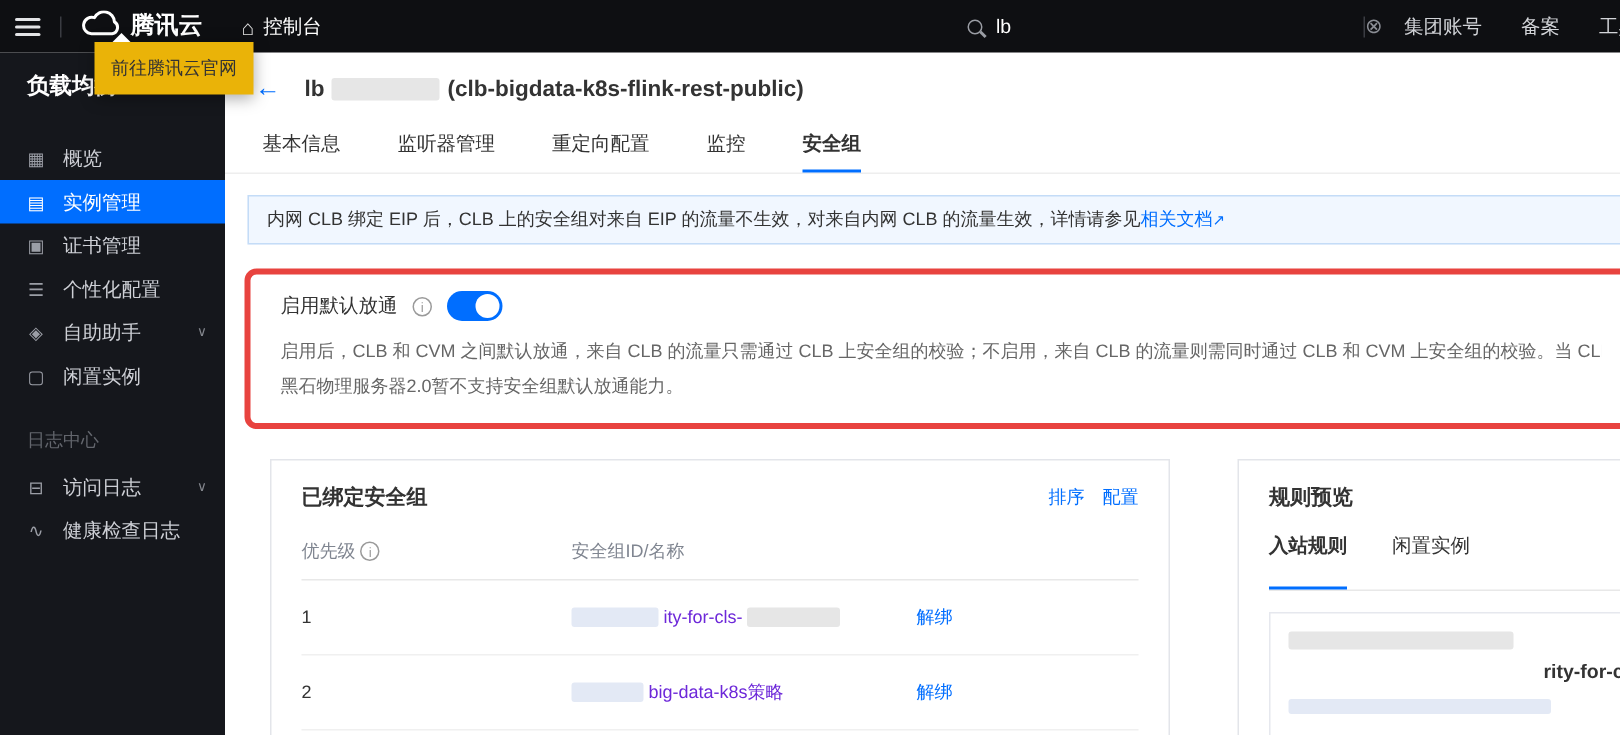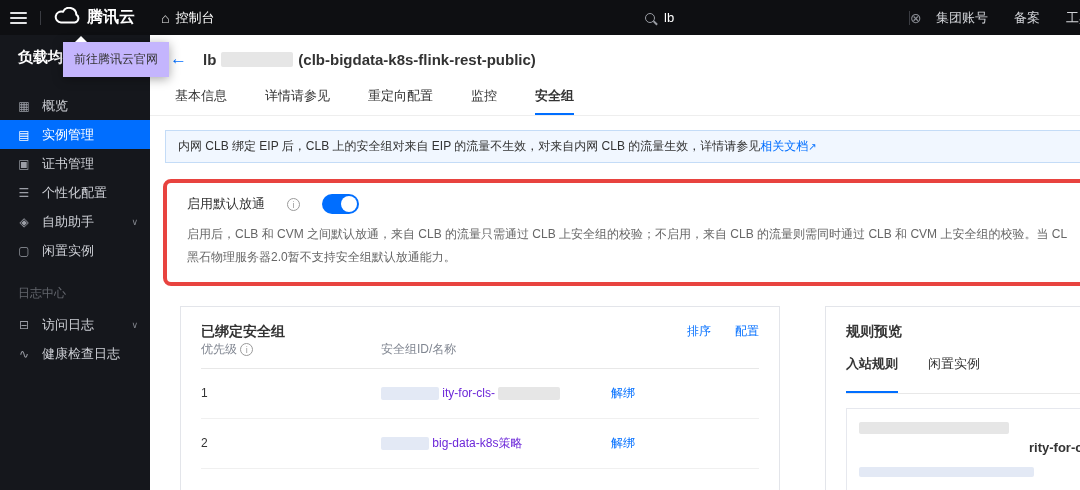--- a/index.html
+++ b/index.html
@@ -29,58 +29,58 @@
   .sb-title{padding:13px 0 0 18px;font-size:15px;font-weight:bold;color:#fff;white-space:nowrap;overflow:hidden}
   .sb-nav{margin-top:24px}
   .sb-item{height:29px;display:flex;align-items:center;padding-left:17px;gap:11px;font-size:13px;
     color:#ced0d6;cursor:pointer;white-space:nowrap}
   .sb-item .glyph{width:14px;text-align:center;color:#9b9ea6;font-size:12px}
   .sb-item.active{background:#006eff;color:#fff}
   .sb-item.active .glyph{color:#fff}
   .sb-chev{margin-left:auto;margin-right:12px;font-size:9px;color:#84878e}
   .sb-section{padding:20px 0 8px 18px;font-size:12px;color:#63666d}
   
-  .tooltip{position:absolute;left:63px;top:42px;background:#c4b5fd;color:#333;font-size:12px;
+  .tooltip{position:absolute;left:63px;top:28px;background:#eab308;color:#333;font-size:12px;
     padding:9px 11px;box-shadow:0 2px 10px rgba(0,0,0,.35);z-index:60;white-space:nowrap}
   .tooltip::before{content:"";position:absolute;top:-6px;left:12px;border:6px solid transparent;
     border-bottom-color:#fff;border-top:none}
   
   .main{position:absolute;left:150px;top:35px;width:930px;height:455px;background:#fff;overflow:hidden}
   .headbar{height:48px;display:flex;align-items:center;padding-left:20px;gap:16px}
   .back{color:#006eff;font-size:17px;cursor:pointer}
   .page-title{font-size:15px;font-weight:bold;color:#333;display:flex;align-items:center}
   .blur{display:inline-block;background:#e6e6e6;border-radius:2px;vertical-align:middle}
   .blur.bluish{background:#e3e9f5}
   .id-blur{width:72px;height:15px;margin:0 5px}
   .tabsrow{display:flex;gap:38px;padding-left:25px;border-bottom:1px solid #eeeeee;height:33px}
   .tab{font-size:13px;color:#333;line-height:26px;cursor:pointer}
   .tab.active{font-weight:bold;border-bottom:2px solid #006eff}
   .banner{margin:14px -2px 0 15px;background:#f1f7ff;border:1px solid #c4dcf7;padding:7px 12px;
     font-size:12px;color:#333;white-space:nowrap;overflow:hidden}
   .banner a{color:#006eff;text-decoration:none}
   .ext{font-size:10px;color:#006eff}
   .redbox{margin:16px -12px 0 13px;border:4px solid #e8433f;border-radius:8px;padding:11px 20px 13px}
-  .toggle-row{display:flex;align-items:center;gap:22px}
+  .toggle-row{display:flex;align-items:center;gap:10px}
   .toggle-label{font-size:13px;color:#333}
   .info-i{display:inline-block;width:13px;height:13px;border:1px solid #9a9a9a;border-radius:50%;
     color:#9a9a9a;font-size:9px;line-height:12px;text-align:center;font-style:normal}
   .toggle{width:37px;height:20px;border-radius:10px;background:#006eff;position:relative;cursor:pointer}
   .toggle .knob{position:absolute;right:2px;top:2px;width:16px;height:16px;border-radius:50%;background:#fff}
   .pass-desc{margin-top:9px;font-size:12px;color:#666;line-height:1.9}
   .pass-desc .l1{white-space:nowrap;overflow:hidden}
   
   .cardsrow{display:flex;margin-top:20px;padding-left:30px;gap:45px}
   .card{background:#fff;border:1px solid #e3e5ea;padding:16px 20px}
   .card-l{width:600px;flex:0 0 auto}
   .card-r{width:300px;flex:0 0 auto}
   .card-head{display:flex;align-items:flex-start}
   .card-title{font-size:14px;font-weight:bold;color:#333}
-  .card-links{margin-left:auto;display:flex;gap:24px}
+  .card-links{margin-left:auto;display:flex;gap:12px}
   .card-links a{color:#006eff;font-size:12px;text-decoration:none}
-  .thead{display:flex;padding-bottom:10px;border-bottom:1px solid #e8e8e8;
+  .thead{display:flex;margin-top:18px;padding-bottom:10px;border-bottom:1px solid #e8e8e8;
     font-size:12px;color:#808691}
   .c1{width:180px}.c2{width:230px}.c3{flex:1}
   .trow{display:flex;align-items:center;height:50px;border-bottom:1px solid #f0f0f0;font-size:12px;color:#333}
   .trow a{color:#006eff;text-decoration:none}
   .frag{color:#6d28d9;white-space:nowrap}
   .rtabs{display:flex;gap:30px;margin-top:14px;border-bottom:1px solid #e8e8e8}
   .rtab{font-size:13px;color:#333;padding-bottom:18px;cursor:pointer}
   .rtab.active{font-weight:bold;border-bottom:2px solid #006eff}
   .entry{border:1px solid #e6e8ee;margin-top:14px;padding:10px 12px;overflow:visible}
   .frag-b{font-weight:bold;color:#333;font-size:13px;white-space:nowrap;margin-left:170px;margin-top:3px}
@@ -168,21 +168,21 @@
     <span class="back">←</span>
     <span class="page-title">
       <span>lb</span>
       <span class="blur id-blur"></span>
       <span>(clb-bigdata-k8s-flink-rest-public)</span>
     </span>
   </div>
 
   <div class="tabsrow">
     <span class="tab">基本信息</span>
-    <span class="tab">详情请参见</span>
+    <span class="tab">监听器管理</span>
     <span class="tab">重定向配置</span>
     <span class="tab">监控</span>
     <span class="tab active">安全组</span>
   </div>
 
   <div class="banner">
     <span>内网 CLB 绑定 EIP 后，CLB 上的安全组对来自 EIP 的流量不生效，对来自内网 CLB 的流量生效，详情请参见</span><a href="#">相关文档</a><span class="ext">↗</span>
   </div>
 
   <div class="redbox">

